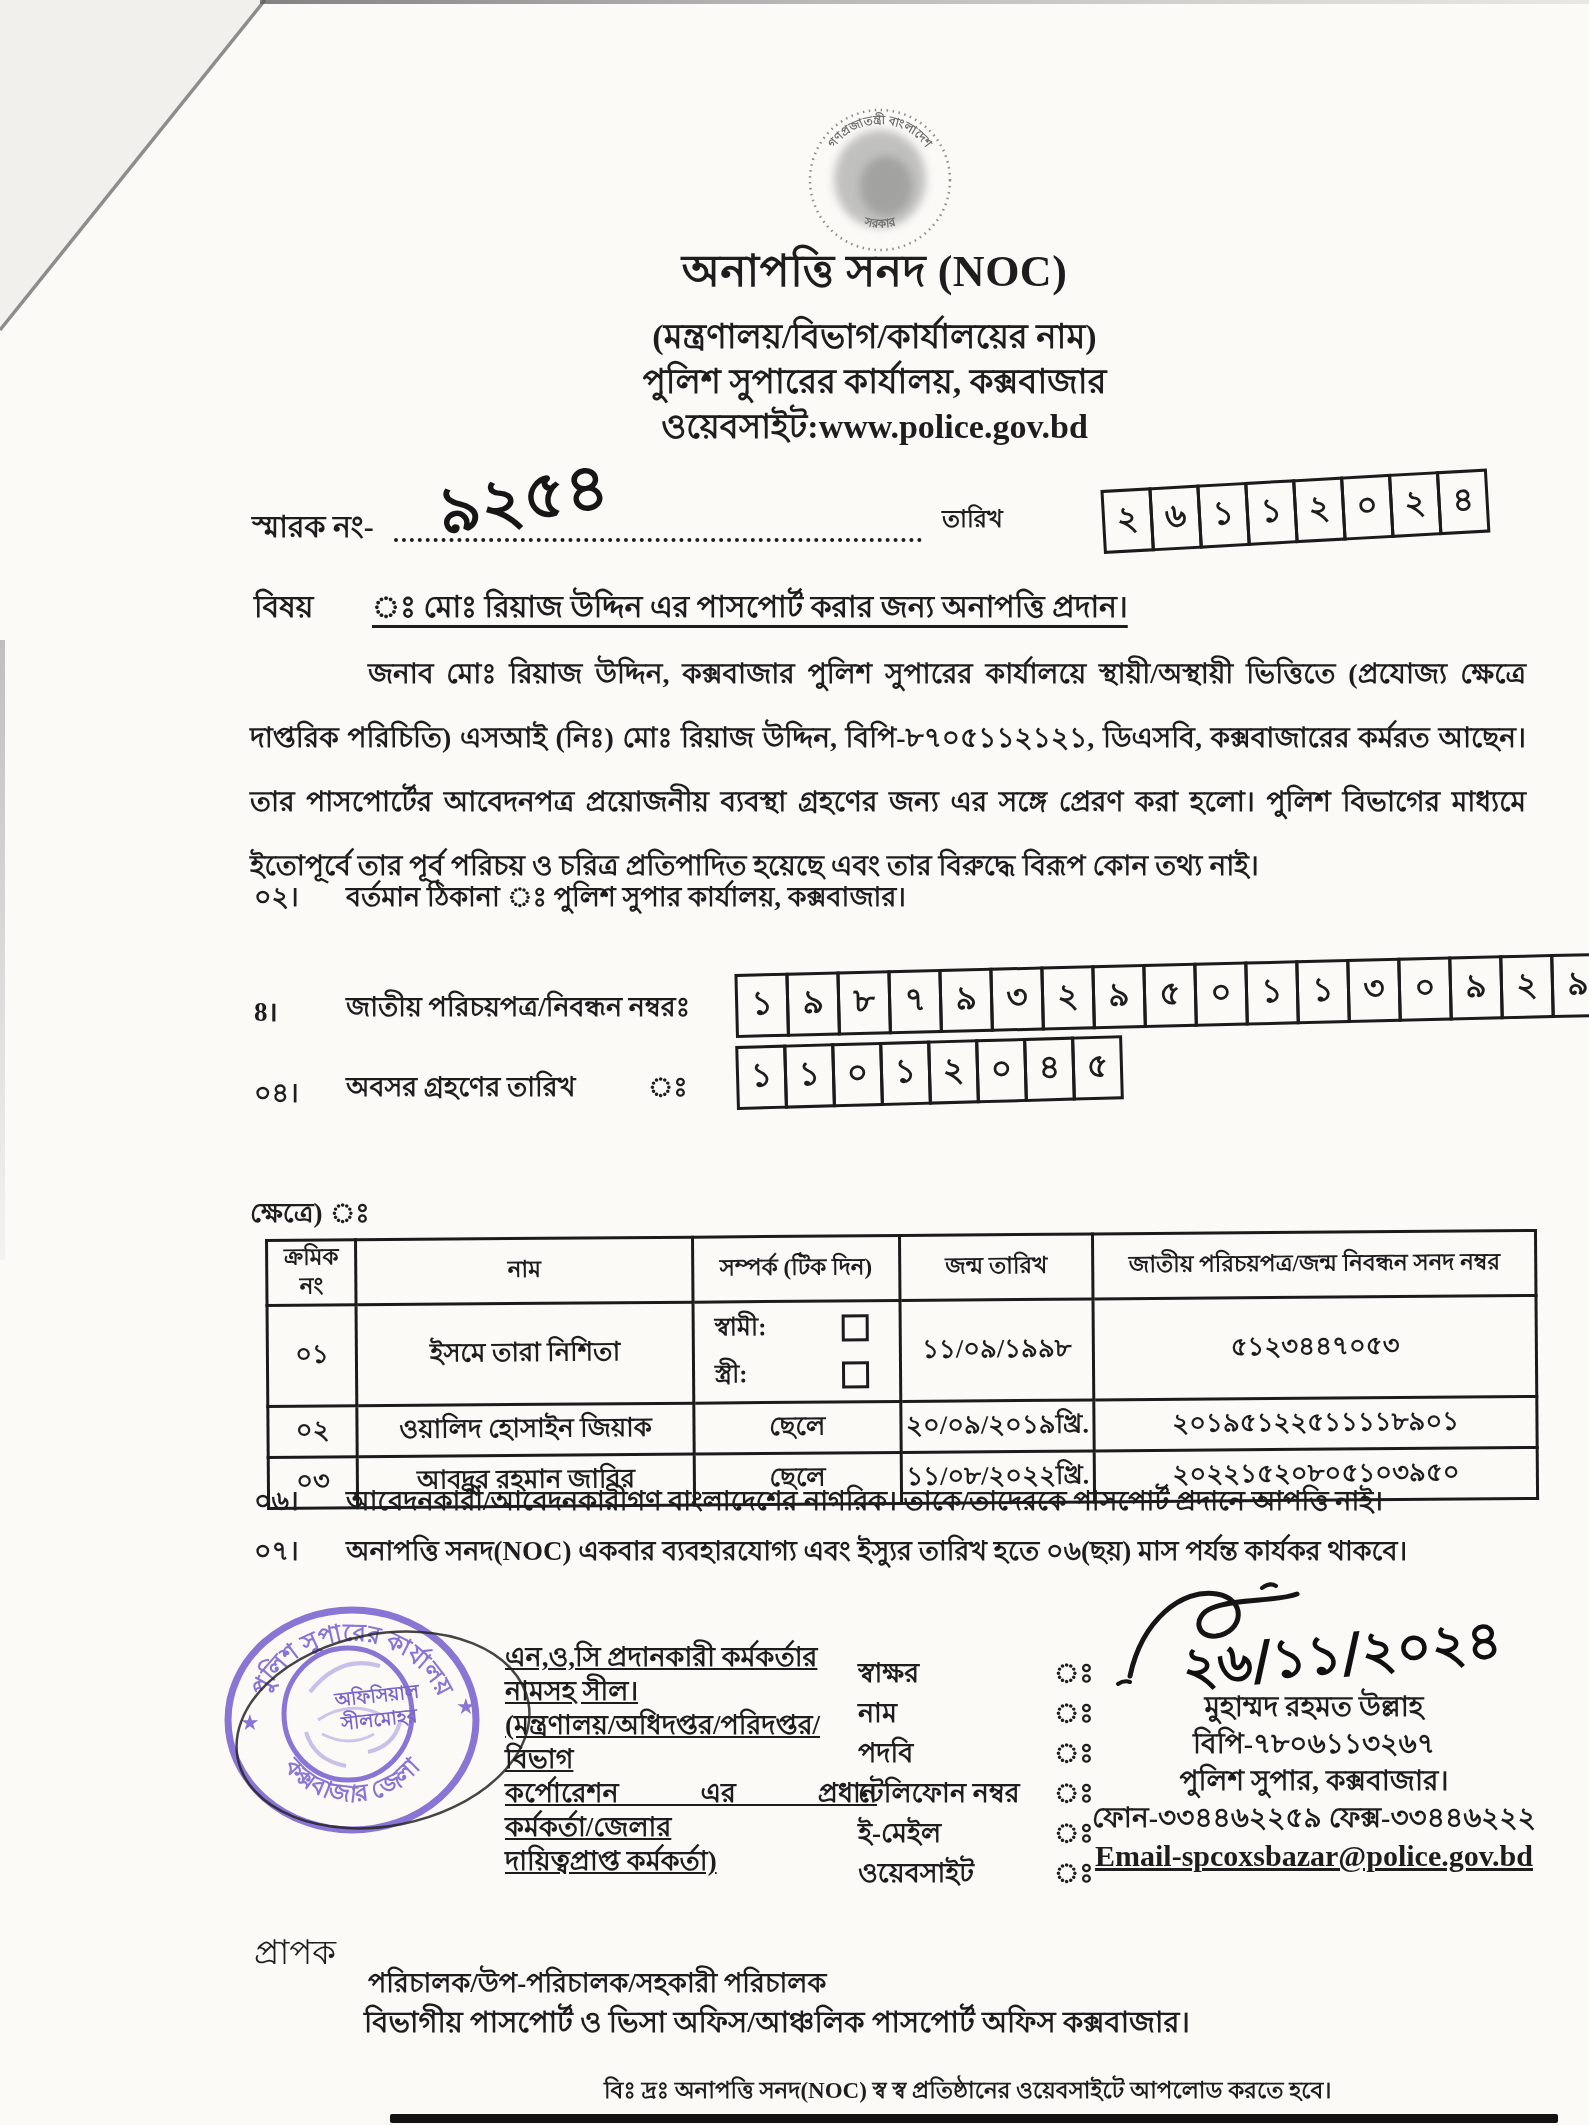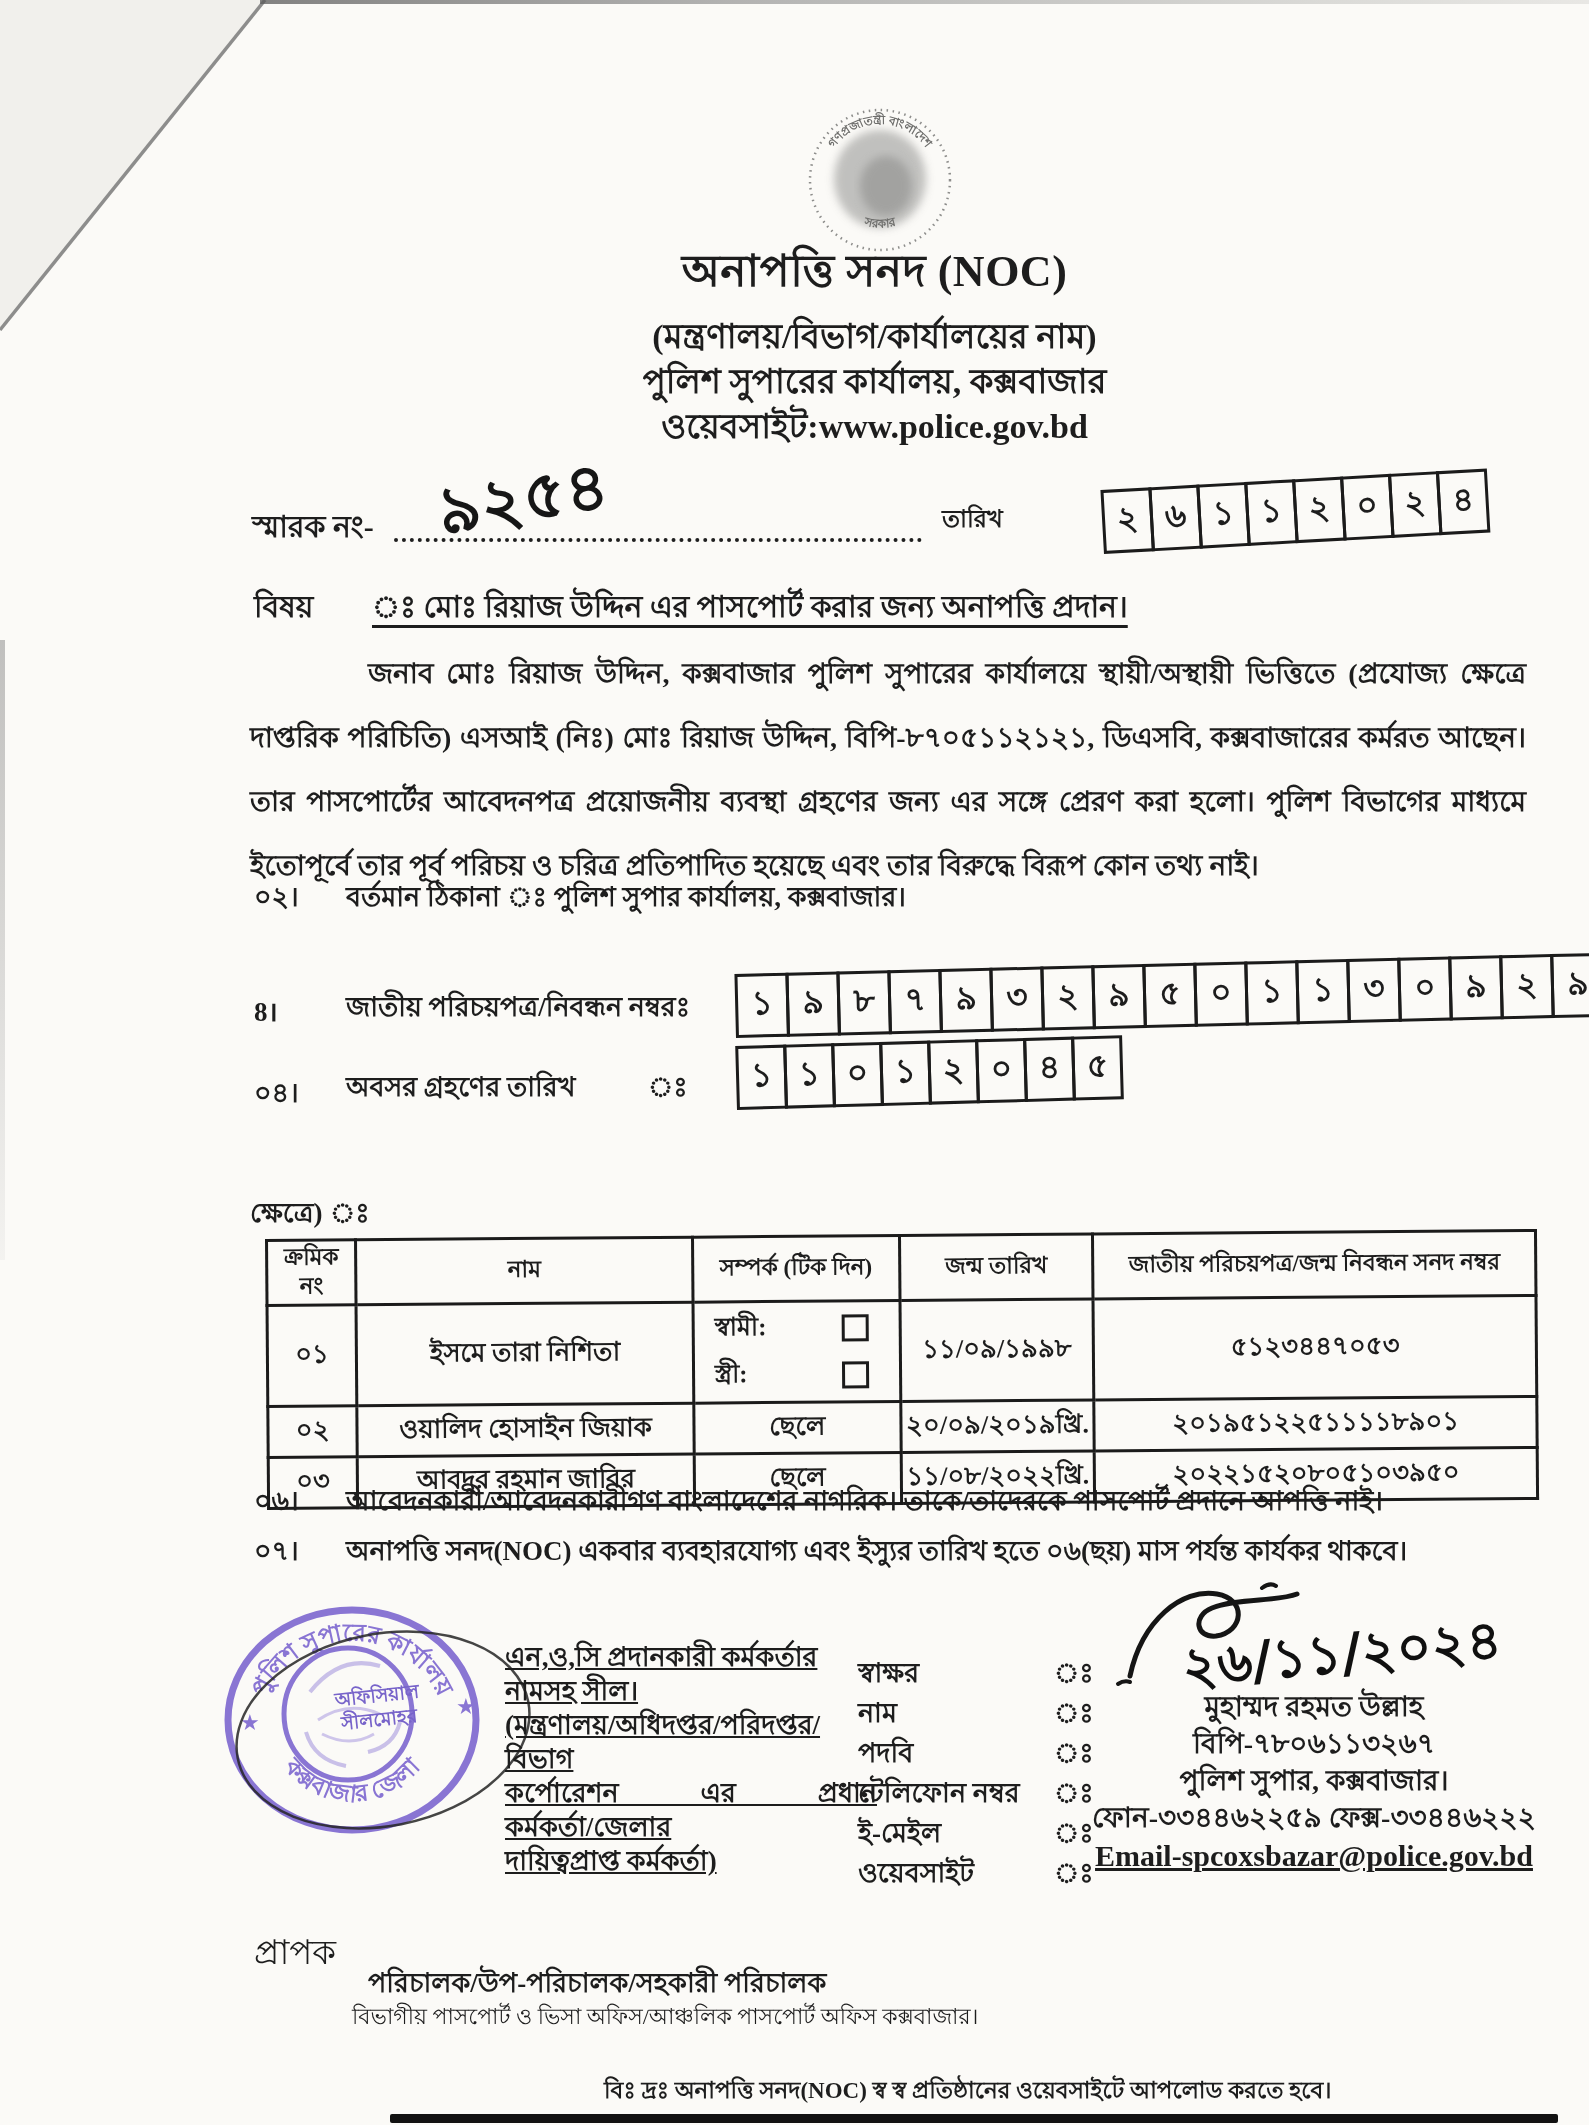--- a/index.html
+++ b/index.html
@@ -81,21 +81,21 @@
   .sig-date{left:1182px;top:1612px;font-size:54px;font-weight:700;transform:rotate(-5deg);
     font-family:"DejaVu Sans",sans-serif;color:#101010;}
   .officer-right{left:1088px;top:1688px;width:452px;text-align:center;}
   .officer-right .nm{font-size:28px;font-weight:700;line-height:37px;}
   .officer-right .ln{font-size:28px;font-weight:600;line-height:37px;}
   .officer-right .em{font-size:30px;font-weight:600;line-height:40px;
     font-family:"Liberation Serif",serif;text-decoration:underline;text-decoration-thickness:2.5px;}
   
   .recipient-label{left:254px;top:1926px;font-size:34px;font-weight:400;}
   .recipient-l1{left:368px;top:1962px;font-size:27px;font-weight:600;}
-  .recipient-l2{left:352px;top:1999px;font-size:22px;font-weight:400;}
+  .recipient-l2{left:364px;top:1999px;font-size:29px;font-weight:700;}
   .footnote{left:604px;top:2072px;font-size:23px;font-weight:700;}
 </style>
 </head>
 <body>
 
 <div class="page">
 
   <svg class="abs" style="left:0;top:0;" width="290" height="350" viewBox="0 0 290 350">
     <polygon points="0,0 265,0 0,330" fill="#f1f0ec"></polygon>
     <line x1="265" y1="0" x2="0" y2="330" stroke="#8d8d8c" stroke-width="3.5"></line>

